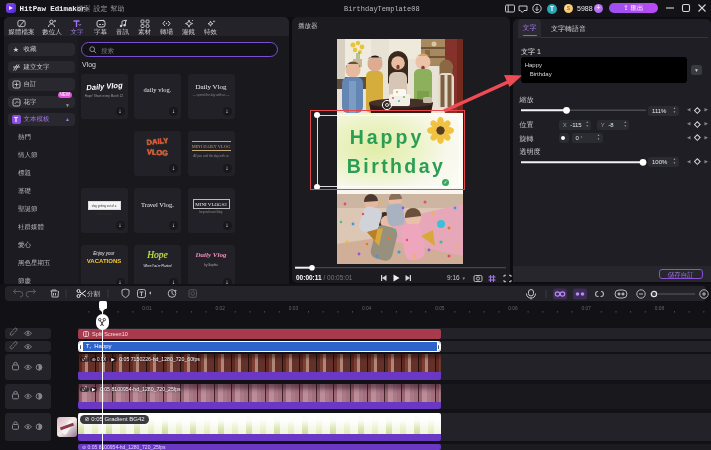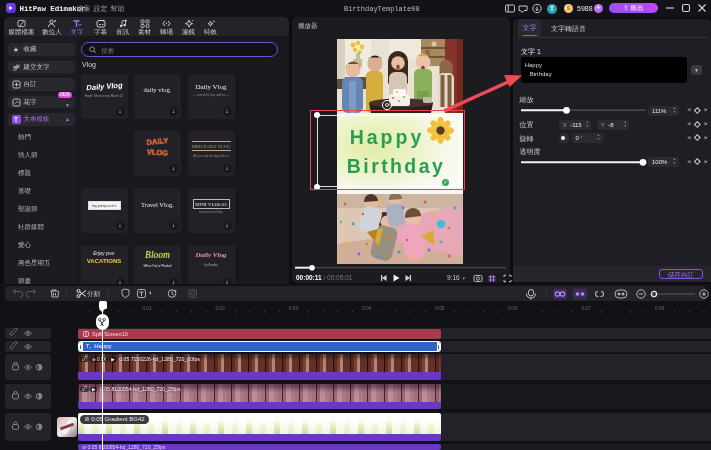--- a/index.html
+++ b/index.html
@@ -242,21 +242,21 @@
       <div class="abs" style="left:5px; top:11px; width:37px; text-align:center; color:#e8e8ea; font-size:5px; font-family:'Liberation Serif',serif; border:1px solid #bbb; padding:1.5px 0;">MINI VLOG#2</div>
       <div class="abs" style="left:5px; top:22px; width:37px; text-align:center; color:#8a8a90; font-size:2.8px;">beyond travel blog</div>
       <div class="dl">↓</div>
       </div>
     <div class="card" style="left:76.5px; top:209px;">
       <div class="abs" style="left:0; top:6px; width:47px; text-align:center; color:#e8e8ea; font-size:4.5px; font-style:italic;">Enjoy your</div>
       <div class="abs" style="left:0; top:13px; width:47px; text-align:center; color:#f0c838; font-size:6px; font-weight:bold;">VACATIONS</div>
       <div class="dl">↓</div>
       </div>
     <div class="card" style="left:130px; top:209px;">
-      <div class="abs" style="left:0; top:5px; width:47px; text-align:center; color:#c8e04a; font-size:9.5px; font-style:italic; font-family:'Liberation Serif',serif; text-shadow:0 0 1px #7fb040;">Bloom</div>
+      <div class="abs" style="left:0; top:5px; width:47px; text-align:center; color:#c8e04a; font-size:9.5px; font-style:italic; font-family:'Liberation Serif',serif; text-shadow:0 0 1px #7fb040;">Hope</div>
       <div class="abs" style="left:0; top:19px; width:47px; text-align:center; color:#e8e8ea; font-size:3px; font-style:italic;">When You're Planted</div>
       <div class="dl">↓</div>
       </div>
     <div class="card" style="left:183.5px; top:209px;">
       <div class="abs" style="left:0; top:6px; width:47px; text-align:center; color:#f090c0; font-size:7px; font-style:italic; font-family:'Liberation Serif',serif; font-weight:bold;">Daily Vlog</div>
       <div class="abs" style="left:0; top:18px; width:47px; text-align:center; color:#b0b0b6; font-size:3px; font-style:italic;">by Sophia</div>
       <div class="dl">↓</div>
       </div>
   </div>
 

